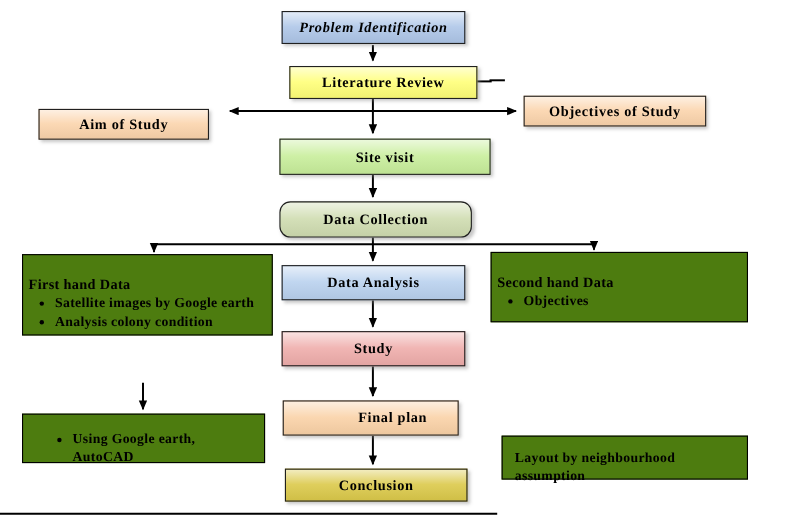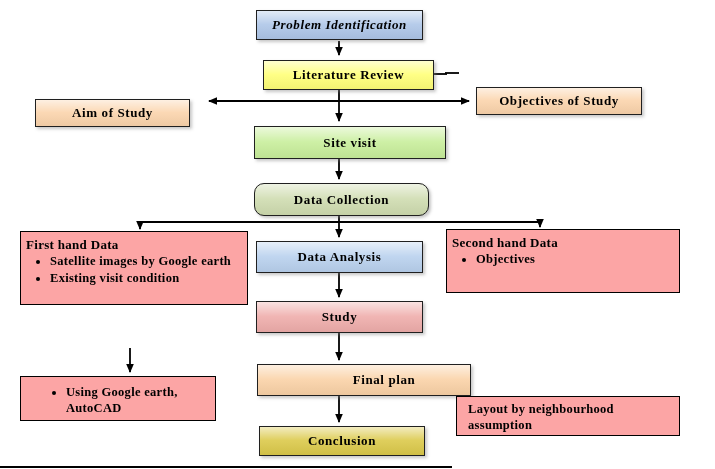--- a/index.html
+++ b/index.html
@@ -34,23 +34,23 @@
     text-align: center;
     background:
       linear-gradient(180deg, rgba(255,255,255,0.65) 0%, rgba(255,255,255,0.10) 48%, rgba(0,0,0,0.05) 100%),
       var(--fill, #eeeeee);
     box-shadow: 2px 2px 3px rgba(130,130,130,0.45);
   }
 
   .sidebox {
     position: absolute;
     border: 1px solid #000;
-    background: #fca5a5;
+    background: #4d7c0f;
     font-size: 12.5px;
-    padding: 5px 5px 2px 5px;
+    padding: 19px 5px 2px 5px;
     line-height: 1.25;
   }
   .sidebox .title {
     font-weight: bold;
     font-size: 13px;
     letter-spacing: 0.3px;
   }
   .sidebox ul {
     list-style: disc;
     margin: 1px 0 0 24px;
@@ -111,40 +111,40 @@
   <div class="node" style="left: 476px; top: 87px; width: 166px; height: 28px; --fill: #fbd4ac;">Objectives of Study</div>
 
   <div class="node" style="left: 254px; top: 126px; width: 192px; height: 33px; --fill: #c8ee9b;">Site visit</div>
 
   <div class="node" style="left: 254px; top: 183px; width: 175px; height: 33px; border-radius: 10px; --fill: #cfdcb0;">Data Collection</div>
 
   <div class="node" style="left: 256px; top: 241px; width: 167px; height: 32px; --fill: #b9d1ee;">Data Analysis</div>
 
   <div class="node" style="left: 256px; top: 301px; width: 167px; height: 32px; --fill: #efadab;">Study</div>
 
-  <div class="node" style="left: 257px; top: 364px; width: 214px; height: 32px; padding-left: 40px; --fill: #fad2a7;">Final plan</div>
+  <div class="node" style="left: 257px; top: 364px; width: 160px; height: 32px; padding-left: 40px; --fill: #fad2a7;">Final plan</div>
 
   <div class="node" style="left: 259px; top: 426px; width: 166px; height: 30px; --fill: #dbc94a;">Conclusion</div>
 
   <div class="sidebox" style="left:20px; top:231px; width:228px; height:74px;">
     <div class="title">First hand Data</div>
     <ul>
       <li>Satellite images by Google earth</li>
-      <li>Existing visit condition</li>
+      <li>Analysis colony condition</li>
     </ul>
   </div>
 
   <div class="sidebox" style="left:446px; top:229px; width:234px; height:64px;">
     <div class="title">Second hand Data</div>
     <ul>
       <li>Objectives</li>
     </ul>
   </div>
 
-  <div class="sidebox centered-v" style="left:20px; top:376px; width:196px; height:45px;">
+  <div class="sidebox centered-v" style="left:20px; top:376px; width:221px; height:45px;">
     <ul style="margin-left:40px;">
       <li>Using Google earth, AutoCAD</li>
     </ul>
   </div>
 
   <div class="sidebox centered-v" style="left:456px; top:396px; width:224px; height:40px;">
     <div class="note-text">Layout by neighbourhood assumption</div>
   </div>
 
 </div>

